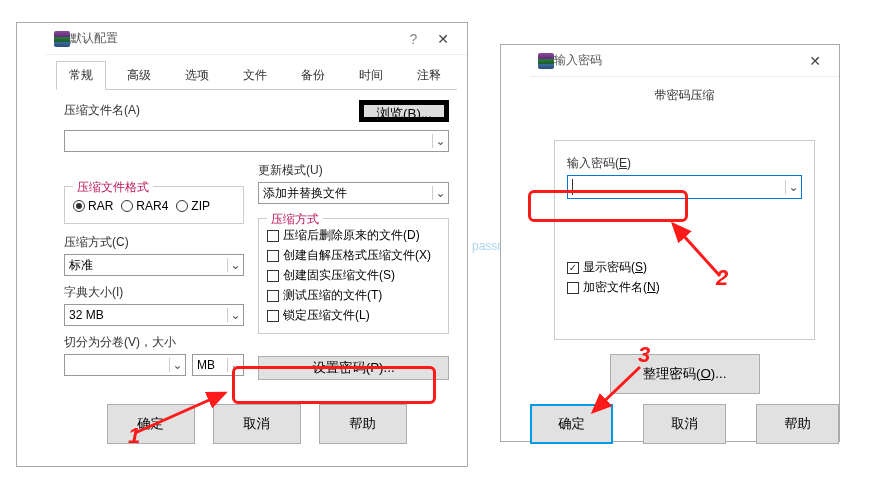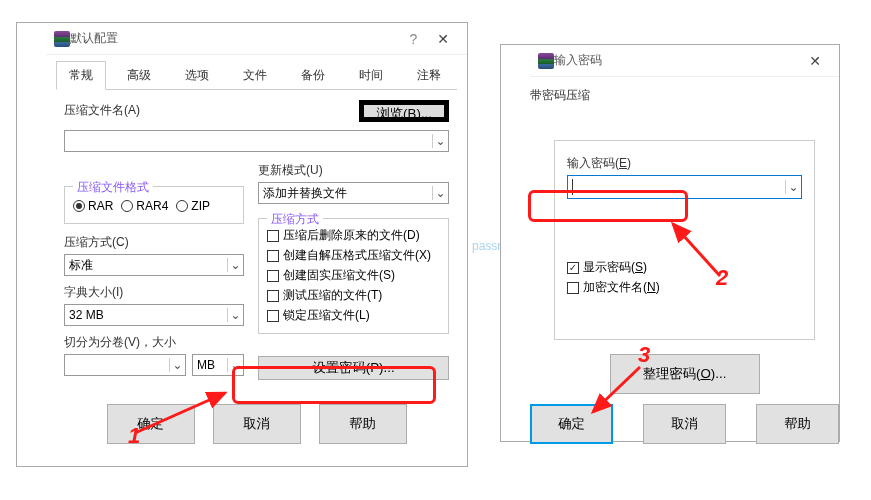--- a/index.html
+++ b/index.html
@@ -25,40 +25,40 @@
     .combo { display: flex; height: 22px; border: 1px solid #999; width: 100%; align-items: center; }
     .combo-text { flex: 1; padding: 0 4px; }
     .combo-arrow { width: 16px; text-align: center; color: #555; border-left: 1px solid #ccc; }
     .btn { height: 22px; border: 5px solid #000000; background: #e1e1e1; padding: 0 12px; cursor: pointer; min-width: 70px; }
     
     .two-col { display: flex; gap: 14px; margin-top: 10px; }
     .col-left { width: 180px; }
     .col-right { flex: 1; }
     
     .fieldset { border: 1px solid #ccc; padding: 8px 8px 10px 8px; position: relative; margin-bottom: 10px; }
-    .fieldset-legend { position: absolute; top: -8px; left: 8px; background: #fff; padding: 0 4px; color: #8b5cf6; }
+    .fieldset-legend { position: absolute; top: -8px; left: 8px; background: #fff; padding: 0 4px; color: #be185d; }
     
     .radio-row { display: flex; gap: 8px; align-items: center; margin-top: 4px; }
     .radio-item { display: flex; align-items: center; gap: 3px; cursor: pointer; }
     .radio { width: 12px; height: 12px; border: 1px solid #333; border-radius: 50%; display: inline-flex; align-items: center; justify-content: center; }
     .radio.checked::after { content: ''; width: 6px; height: 6px; background: #333; border-radius: 50%; }
     
     .check-item { display: flex; align-items: center; gap: 4px; margin-bottom: 3px; cursor: pointer; }
     .checkbox { width: 12px; height: 12px; border: 1px solid #333; display: inline-flex; align-items: center; justify-content: center; font-size: 10px; }
     .checkbox.checked::after { content: '✓'; color: #333; }
     
     .big-btn { width: 100%; height: 24px; border: 1px solid #adadad; background: #e1e1e1; cursor: pointer; }
     .annot-red { position: absolute; border: 3px solid #ff1a1a; border-radius: 6px; pointer-events: none; }
     .annot-num { position: absolute; color: #ff1a1a; font-size: 22px; font-weight: bold; font-style: italic; pointer-events: none; }
     
     .btn-row { display: flex; gap: 18px; justify-content: center; padding: 10px 0 12px 0; }
     .dlg-btn { width: 88px; height: 40px; border: 1px solid #adadad; background: #e1e1e1; cursor: pointer; }
     .dlg-btn.primary { border: 2px solid #0099e5; }
     
-    .subtitle { text-align: left; padding: 10px 0 16px 0; color: #333; }
+    .subtitle { text-align: center; padding: 10px 0 16px 0; color: #333; }
     
     .d2-content { padding: 20px 24px 0 24px; }
     .pwd-combo { display: flex; height: 24px; border: 1px solid #0078d7; width: 100%; align-items: center; }
     .pwd-cursor { width: 1px; height: 16px; background: #333; margin-left: 4px; }
     .underline { text-decoration: underline; }
     
     .watermark { position: absolute; left: 472px; top: 239px; color: #aad4ef; font-size: 12px; pointer-events: none; }
     
     svg.arrow { position: absolute; pointer-events: none; }
     .winrar-icon { display: inline-block; width: 16px; height: 16px; background: linear-gradient(180deg, #8a4a9c 0%, #5a2a6e 40%, #2a7a3c 40%, #1a5a2c 70%, #3a6a9c 70%, #2a4a7c 100%); border-radius: 2px; }

